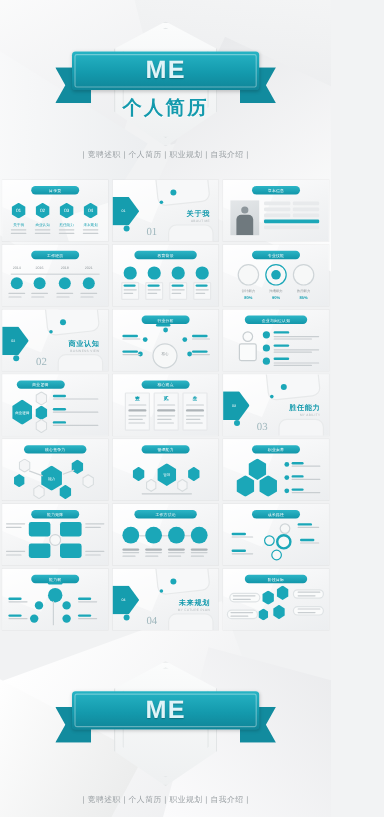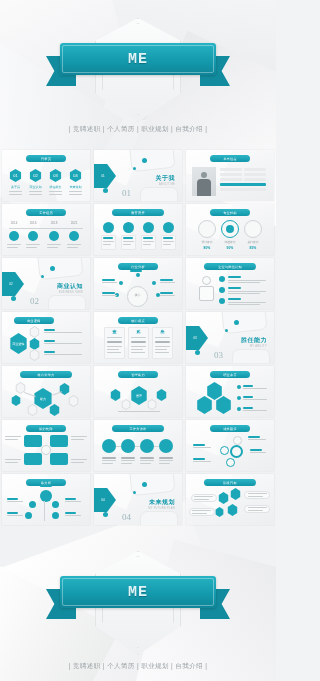--- a/index.html
+++ b/index.html
@@ -53,22 +53,22 @@
   
   .ribbon{
     position:absolute;left:22px;top:29px;width:156px;height:32px;
     background:linear-gradient(180deg,#26b3c4 0%,#149aad 55%,#0f8598 100%);
     border-radius:3px;
     display:flex;align-items:center;justify-content:center;
     box-shadow:0 1px 3px rgba(0,0,0,.18);
   }
   .ribbon::before{content:"";position:absolute;inset:2px;border:1px solid rgba(255,255,255,.35);border-radius:2px;}
   .ribbon-me{
-    color:#dff4f8;font-family:Liberation Mono, monospace;font-weight:700;
-    font-size:15px;letter-spacing:1px;text-shadow:0 1px 1px rgba(0,0,0,.25);
+    color:#dff4f8;font-family:Liberation Sans, sans-serif;font-weight:700;
+    font-size:21px;letter-spacing:1px;text-shadow:0 1px 1px rgba(0,0,0,.25);
     position:relative;z-index:2;
   }
   .cn-title{
     position:absolute;left:0;right:0;top:66px;text-align:center;
     color:#149aad;font-size:16px;font-weight:700;letter-spacing:2px;
     text-shadow:0 1px 0 rgba(255,255,255,.9);
   }
   .hero-sub{
     position:absolute;left:0;right:0;bottom:14px;text-align:center;
     color:#9aa0a4;font-size:6.5px;letter-spacing:.4px;
@@ -189,20 +189,21 @@
 
 <div class="hero hero-top">
   <div class="badge-wrap">
     <div class="shield"></div>
     <div class="shield-inner"></div>
     <div class="tail tail-l"></div>
     <div class="tail tail-r"></div>
     <div class="ribbon">
       <span class="ribbon-me">ME</span>
     </div>
+    <div class="cn-title">个人简历</div>
   </div>
   <div class="hero-sub">| 竞聘述职 | 个人简历 | 职业规划 | 自我介绍 |</div>
 </div>
 
 <div class="grid">
 
   <div class="slide" id="s01">
     <i class="facet f1"></i>
       <i class="facet f2"></i>
     <div class="pill">

